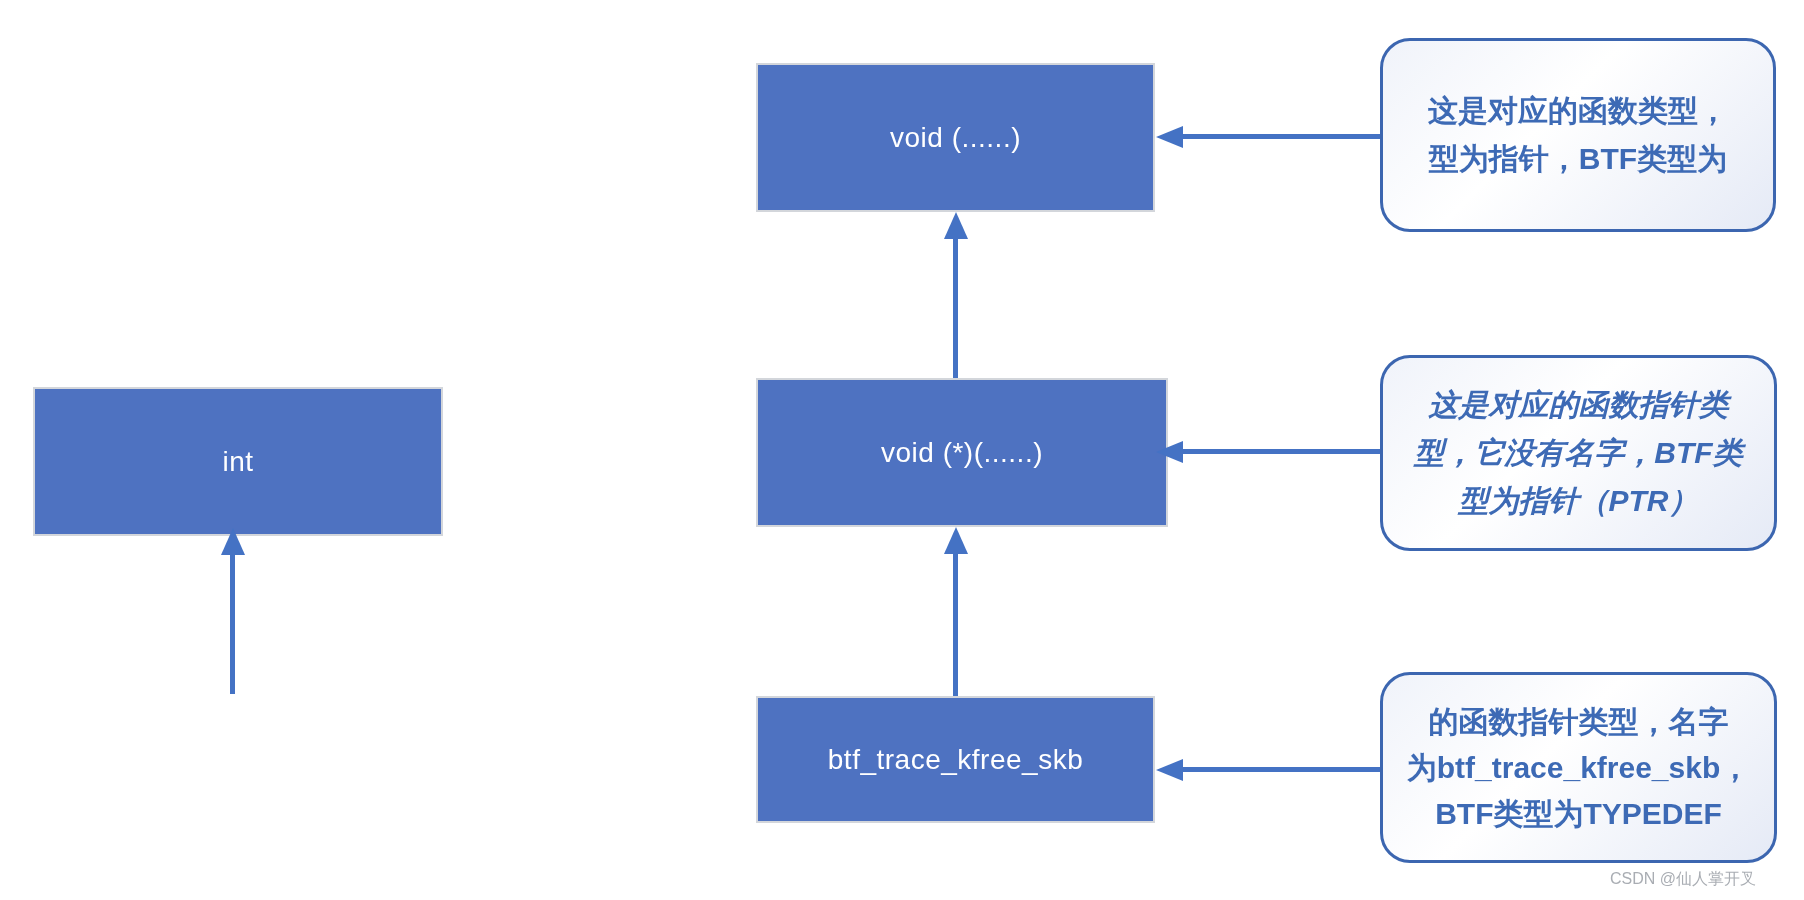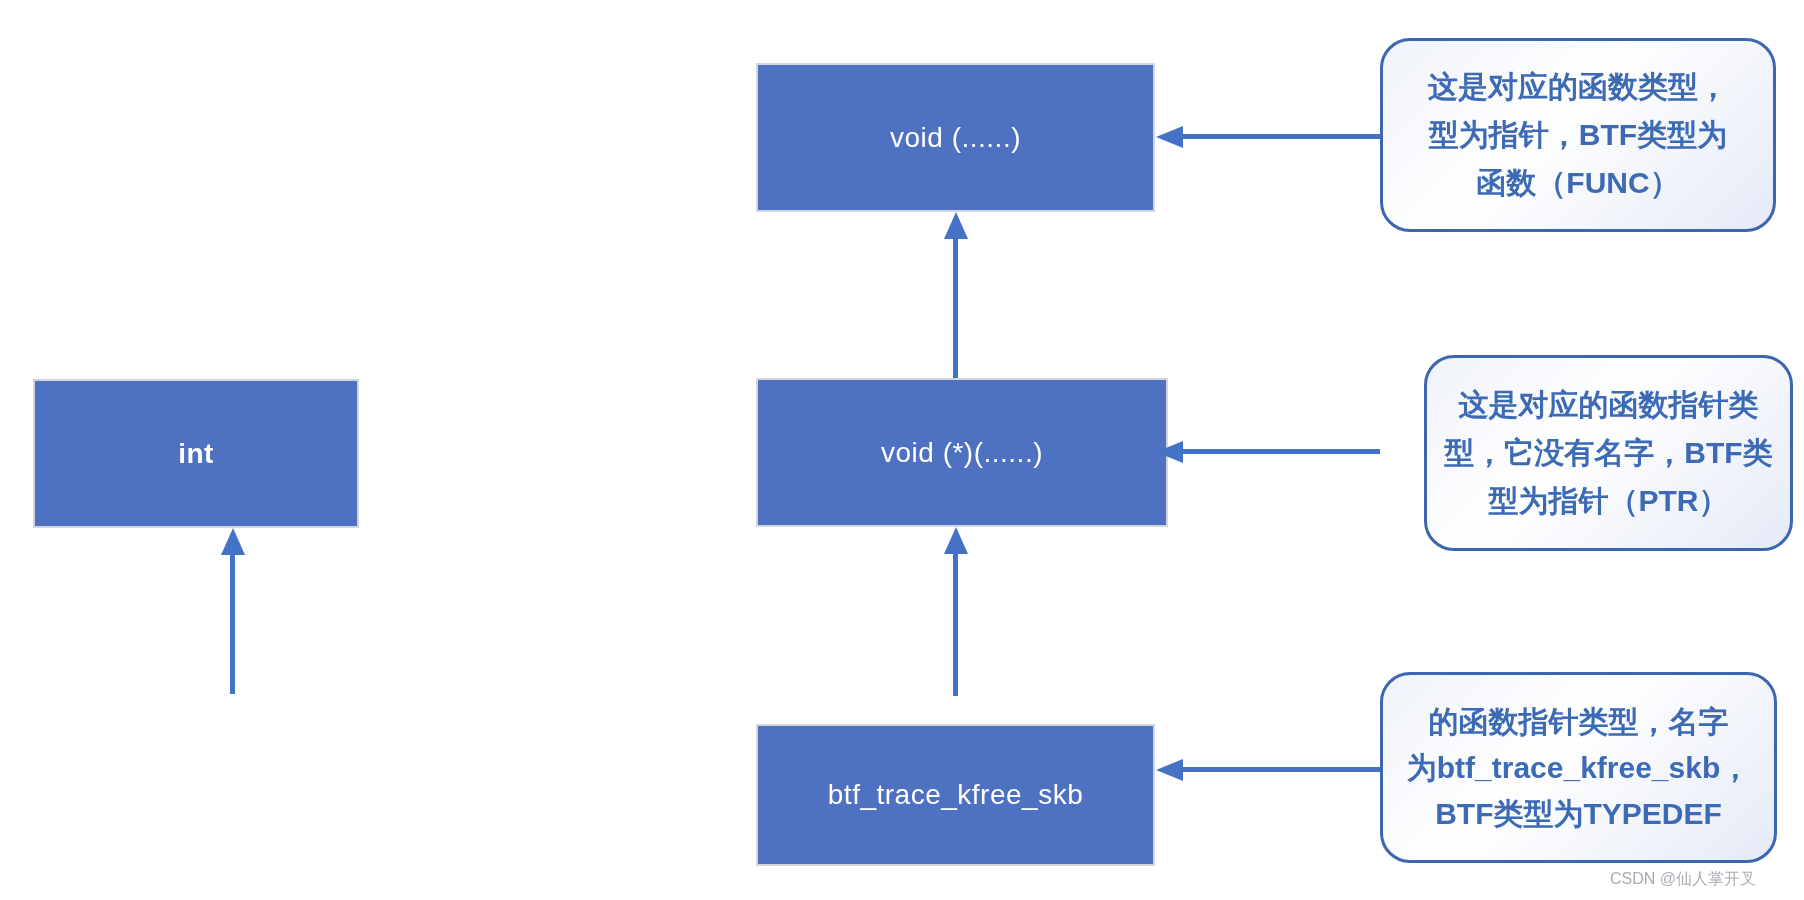--- a/index.html
+++ b/index.html
@@ -15,25 +15,25 @@
     position:absolute;
     box-sizing:border-box;
     background:var(--node-fill,#4e72c1);
     border:2px solid #d3d6db;
     display:flex;align-items:center;justify-content:center;
     color:var(--node-text,#ffffff);
     font-size:28px;
     letter-spacing:0.5px;
     white-space:nowrap;
   }
-  #node-int          {left:33px;  top:379px; width:326px; height:149px;font-weight:bold;}
+  #node-int          {left:33px;  top:387px; width:410px; height:149px;}
   #node-int-pointer  {left:33px;  top:694px; width:401px; height:149px;}
   #node-func-type    {left:756px; top:63px;  width:399px; height:149px;}
   #node-func-pointer {left:756px; top:378px; width:412px; height:149px;}
-  #node-typedef      {left:756px; top:696px; width:399px; height:142px;margin-top:28px;}
+  #node-typedef      {left:756px; top:696px; width:399px; height:127px;}
 
   
   .shaft-v{position:absolute;width:5px;background:var(--arrow,#4472c4);}
   .shaft-h{position:absolute;height:5px;background:var(--arrow,#4472c4);}
   .head-up{
     position:absolute;width:0;height:0;
     border-left:12px solid transparent;
     border-right:12px solid transparent;
     border-bottom:27px solid var(--arrow,#4472c4);
   }
@@ -68,21 +68,21 @@
     border-radius:30px;
     background:linear-gradient(135deg,#f0f3fa 0%,#ffffff 42%,#e5eaf6 100%);
     display:flex;flex-direction:column;
     align-items:center;justify-content:center;
     color:var(--callout-text,#3d6ab5);
     font-size:30px;font-weight:600;
     text-align:center;
   }
   .callout .line{line-height:48px;white-space:nowrap;}
   #callout-func-type    {left:1380px; top:38px;  width:396px; height:194px;}
-  #callout-func-pointer {left:1424px; top:355px; width:369px; height:196px;}
+  #callout-func-pointer {left:1380px; top:355px; width:397px; height:196px;font-style:italic;}
   #callout-typedef      {left:1380px; top:672px; width:397px; height:191px;}
   #callout-typedef .line{line-height:46px;}
 
   
   #watermark{
     position:absolute;left:1610px;top:869px;
     color:var(--watermark,#a9adb3);
     font-size:16px;white-space:nowrap;
   }
 </style>
@@ -119,21 +119,20 @@
     <div class="shaft-h" id="h2-shaft"></div>
   </div>
   <div>
     <div class="head-left" id="h3-head"></div>
     <div class="shaft-h" id="h3-shaft"></div>
   </div>
 
   <div class="callout" id="callout-func-type">
     <div class="line">这是对应的函数类型，</div>
     <div class="line">型为指针，BTF类型为</div>
-    <div class="line">函数（FUNC）</div>
   </div>
   <div class="callout" id="callout-func-pointer">
     <div class="line">这是对应的函数指针类</div>
     <div class="line">型，它没有名字，BTF类</div>
     <div class="line">型为指针（PTR）</div>
   </div>
   <div class="callout" id="callout-typedef">
     <div class="line">的函数指针类型，名字</div>
     <div class="line">为btf_trace_kfree_skb，</div>
     <div class="line">BTF类型为TYPEDEF</div>

